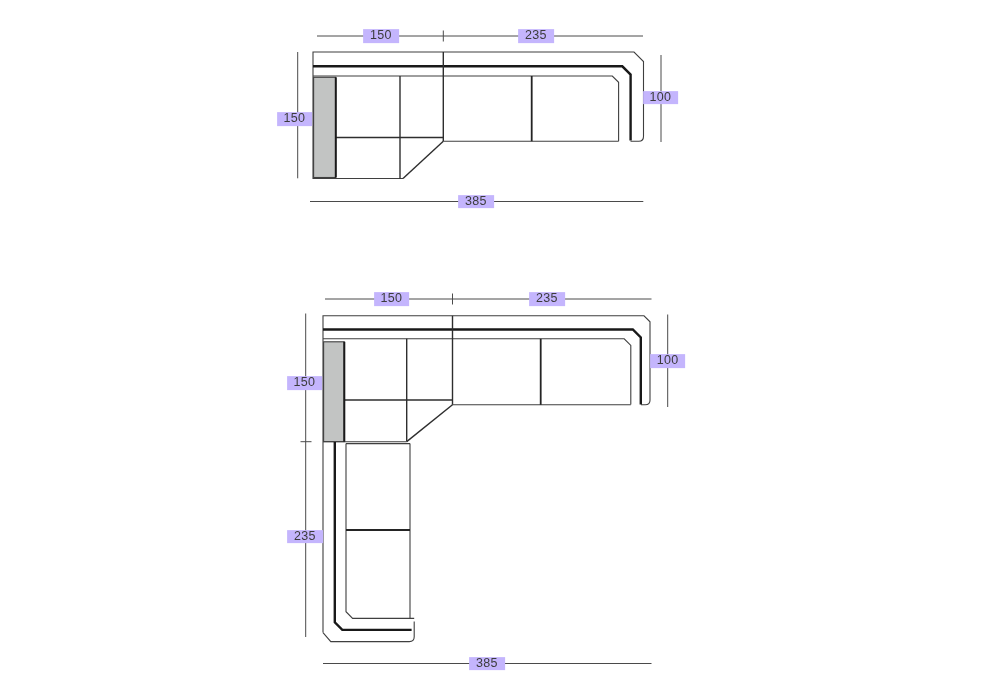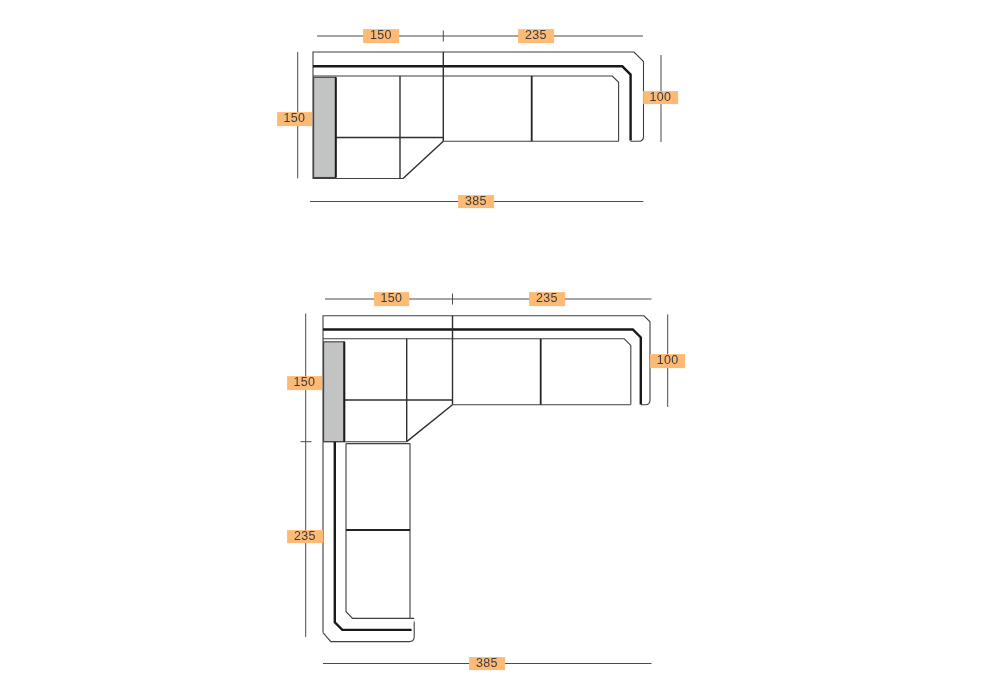--- a/index.html
+++ b/index.html
@@ -14,21 +14,21 @@
   .ln      {stroke:#3f3f3f;stroke-width:1.1;fill:none;stroke-linecap:butt;stroke-linejoin:miter;}
   .ln-med  {stroke:#2e2e2e;stroke-width:1.4;fill:none;}
   .ln-heavy{stroke:#191919;stroke-width:2.4;fill:none;}
   .ln-seam {stroke:#242424;stroke-width:1.8;fill:none;}
   .ln-dim  {stroke:#4a4a4a;stroke-width:1;fill:none;}
   .ln-arm  {stroke:#1a1a1a;stroke-width:2;fill:none;}
   .fill-gray{fill:#c2c4c3;stroke:#3f3f3f;stroke-width:1.1;}
   .dim-label{
     position:absolute;z-index:2;
     transform:translate(-50%,-50%);
-    background:#fdba74;
+    background:#c4b5fd;
     padding:0 7px;
     font-size:12.5px;
     letter-spacing:0.3px;
     color:#3c3c3c;
     white-space:nowrap;
     line-height:1.1;
   }
 </style>
 </head>
 <body>

